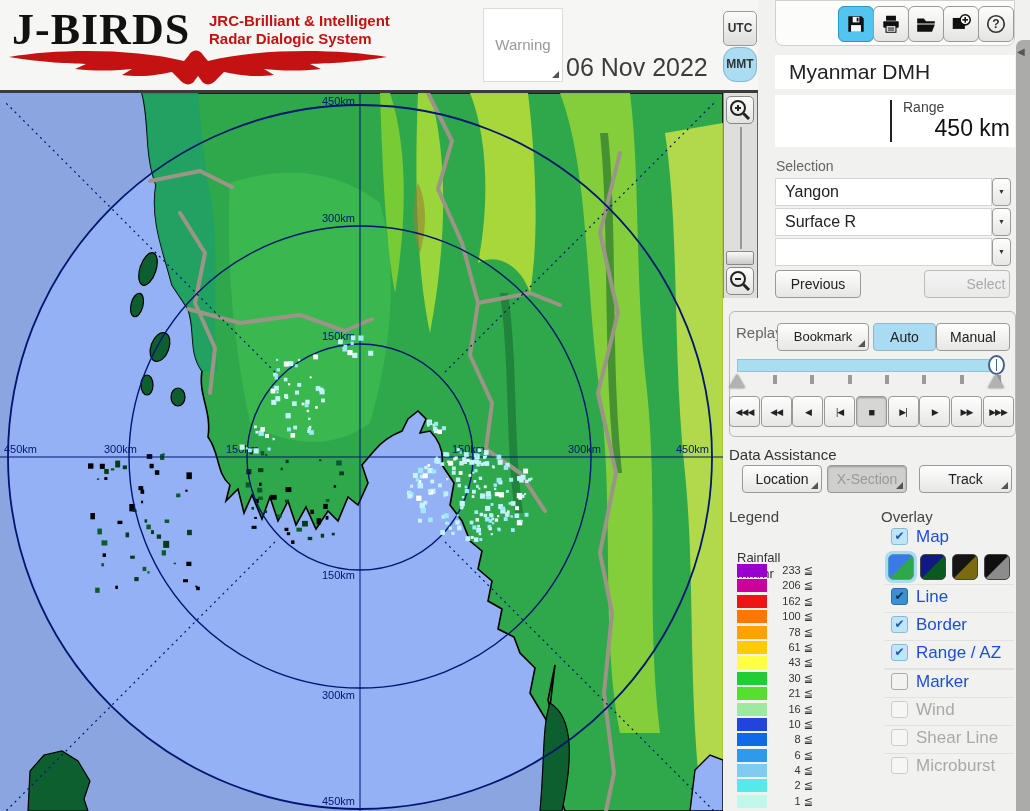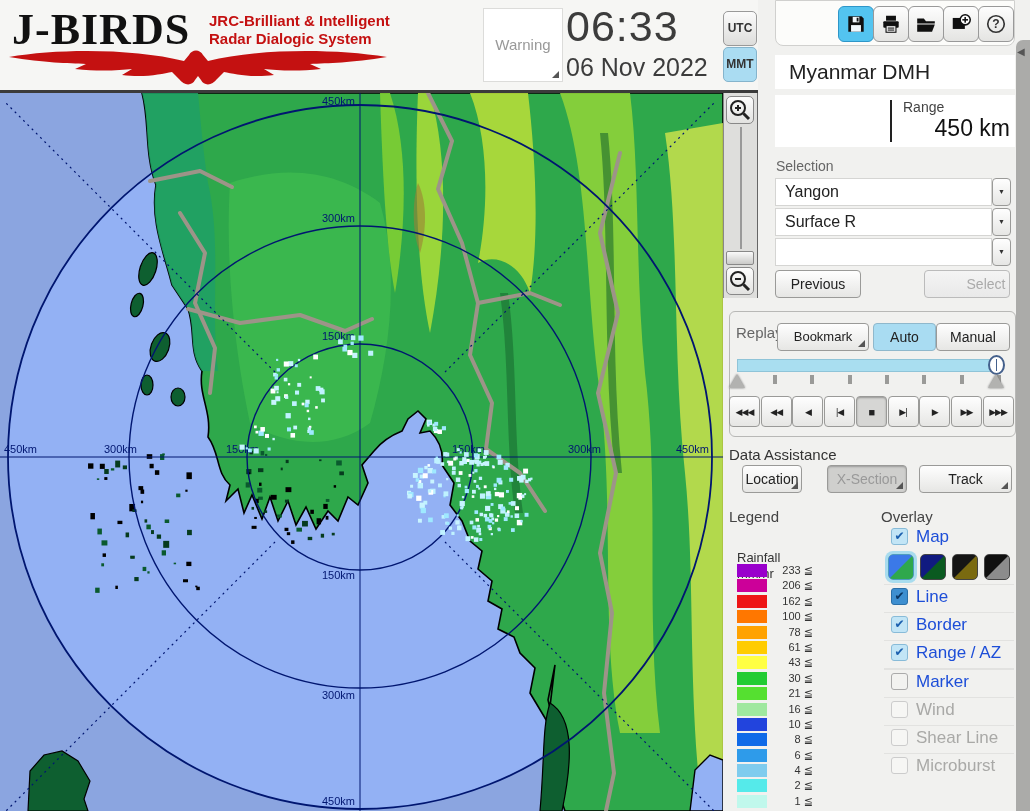--- a/index.html
+++ b/index.html
@@ -19,21 +19,21 @@
   .btn.pressedgray{background:#CFCFCD;color:#999;box-shadow:inset 0 1px 2px rgba(0,0,0,.25);}
   .menucorner::after{content:"";position:absolute;right:3px;bottom:3px;width:0;height:0;
        border-left:7px solid transparent;border-bottom:7px solid #555;}
   .warning-btn{position:absolute;left:483px;top:8px;width:78px;height:72px;background:#FFF;
        border:1px solid #DCDCDA;color:#999;font-size:15px;line-height:72px;text-align:center;}
   .clock-time{position:absolute;left:566px;top:2px;font-size:43px;font-weight:500;color:#3C3C3C;letter-spacing:1px;}
   .clock-date{position:absolute;left:566px;top:53px;font-size:25px;color:#3C3C3C;}
   .tzbtn{position:absolute;left:723px;width:34px;height:35px;font-size:12px;font-weight:700;
        line-height:33px;text-align:center;border:1px solid #999;border-radius:5px;box-sizing:border-box;color:#333;}
   .tz-utc{top:11px;background:linear-gradient(#FBFBFB,#DDDDDB);}
-  .tz-mmt{top:47px;background:#AADCF2;border-color:#85B4CC;}
+  .tz-mmt{top:47px;background:#AADCF2;border-color:#85B4CC;border-radius:13px;}
   
   .toolcard{position:absolute;left:775px;top:0px;width:240px;height:46px;background:#FCFCFA;
        border:1px solid #D0D0CE;border-radius:0 0 8px 8px;box-sizing:border-box;}
   .iconbtn{position:absolute;top:6px;width:34px;height:34px;border:1px solid #999;border-radius:6px;
        background:linear-gradient(#FDFDFD,#E4E4E2);cursor:pointer;}
   .iconbtn.sel{background:#53C4F0;border-color:#2E96C8;}
   .iconbtn svg{position:absolute;left:6px;top:6px;}
   
   .panelbg{position:absolute;left:758px;top:46px;width:258px;height:765px;background:#F1F1EF;}
   .rail{position:absolute;left:1016px;top:40px;width:14px;height:771px;background:#ABABA9;border-radius:7px 0 0 0;}
@@ -98,21 +98,20 @@
   <div class="tagline" style="top:30px">Radar  Dialogic  System</div>
   <svg class="abs" style="left:6px;top:46px" width="386" height="40" viewBox="0 0 386 40">
     <path fill="#C41111" d="M3,11 C55,2 130,3 178,15 L183,9 C186,3 194,3 197,9 L202,15
       C250,3 325,2 381,11 C345,17 322,17 304,18 L315,23 C288,26 270,24 258,23 L268,29
       C246,32 228,28 218,26 L211,33 C206,40 198,40 195,34 L192,30 L189,34
       C186,40 178,40 173,33 L166,26 C156,28 138,32 116,29 L126,23
       C114,24 96,26 69,23 L80,18 C62,17 39,17 3,11 Z"></path>
   </svg>
 
   <div class="warning-btn menucorner">Warning</div>
-  <div class="clock-time">06:33</div>
   <div class="clock-date">06 Nov 2022</div>
   <div class="tzbtn tz-utc">UTC</div>
   <div class="tzbtn tz-mmt">MMT</div>
 
   <div class="panelbg"></div>
   <div class="toolcard"></div>
 
   <div class="iconbtn sel" style="left:838px">
     <svg width="22" height="22" viewBox="0 0 20 20">
       <path fill="#101010" d="M3,3 h12 l2,2 v12 h-14 Z"></path>
@@ -199,21 +198,21 @@
       <div class="pbbtn btn" style="left: 792.4px;">◀</div>
       <div class="pbbtn btn" style="left: 824.1px;">|◀</div>
       <div class="pbbtn btn stop" style="left: 855.8px;">■</div>
       <div class="pbbtn btn" style="left: 887.5px;">▶|</div>
       <div class="pbbtn btn" style="left: 919.2px;">▶</div>
       <div class="pbbtn btn" style="left: 950.9px;">▶▶</div>
       <div class="pbbtn btn" style="left: 982.6px;">▶▶▶</div>
     </div>
 
   <div class="sec-label" style="left:729px;top:446px;font-size:15px;color:#333">Data Assistance</div>
-  <div class="pushbtn btn menucorner" style="left:742px;top:465px;width:60px">Location</div>
+  <div class="pushbtn btn menucorner" style="left:742px;top:465px;width:80px">Location</div>
   <div class="pushbtn btn pressedgray menucorner" style="left:827px;top:465px;width:80px">X-Section</div>
   <div class="pushbtn btn menucorner" style="left:919px;top:465px;width:93px">Track</div>
 
   <div class="sec-label" style="left:729px;top:508px;font-size:15px;color:#444">Legend</div>
   <div class="sec-label" style="left:881px;top:508px;font-size:15px;color:#444">Overlay</div>
   <div class="legend-title" style="top:530px">Rainfall</div>
   <div class="legend-title" style="top:546px">mm/hr</div>
   <div class="abs" style="left:737px;top:563px;width:90px" id="legend-list">
       <div class="lrow">
         <div class="lswatch" style="background: rgb(153, 0, 204);"></div>

